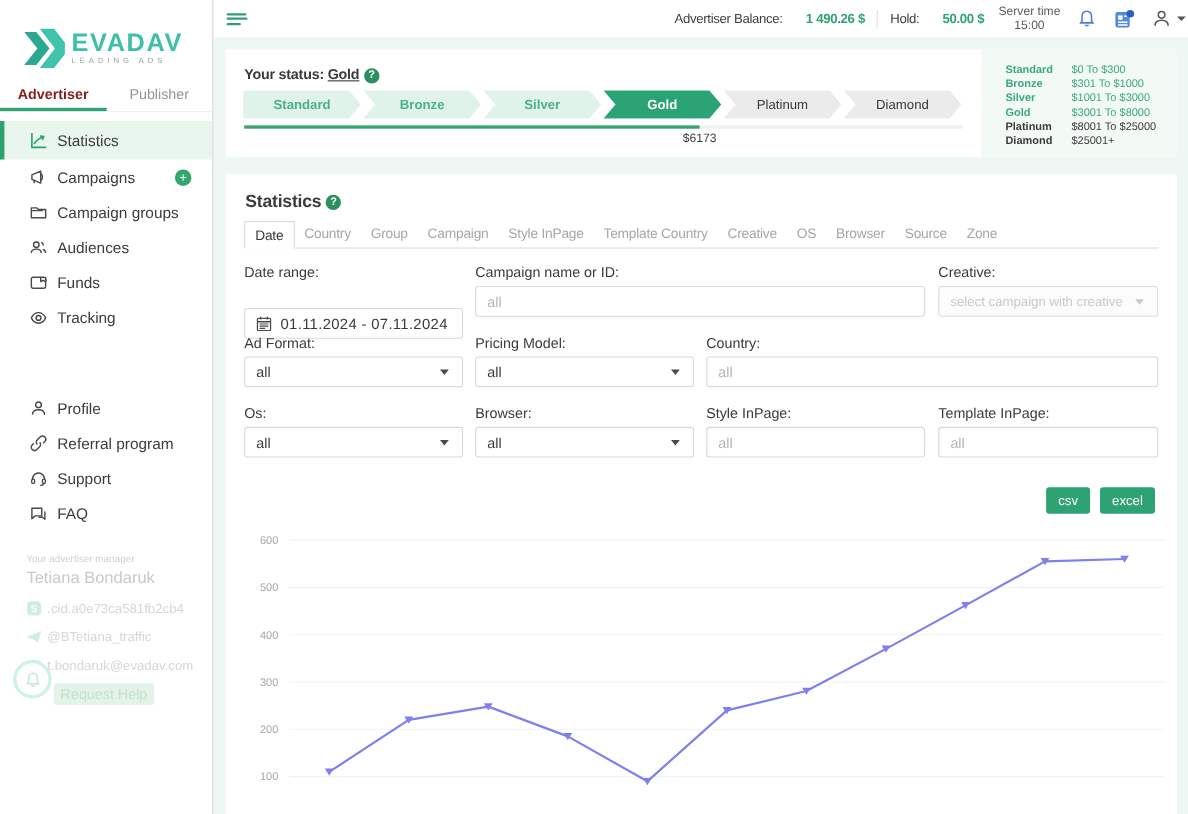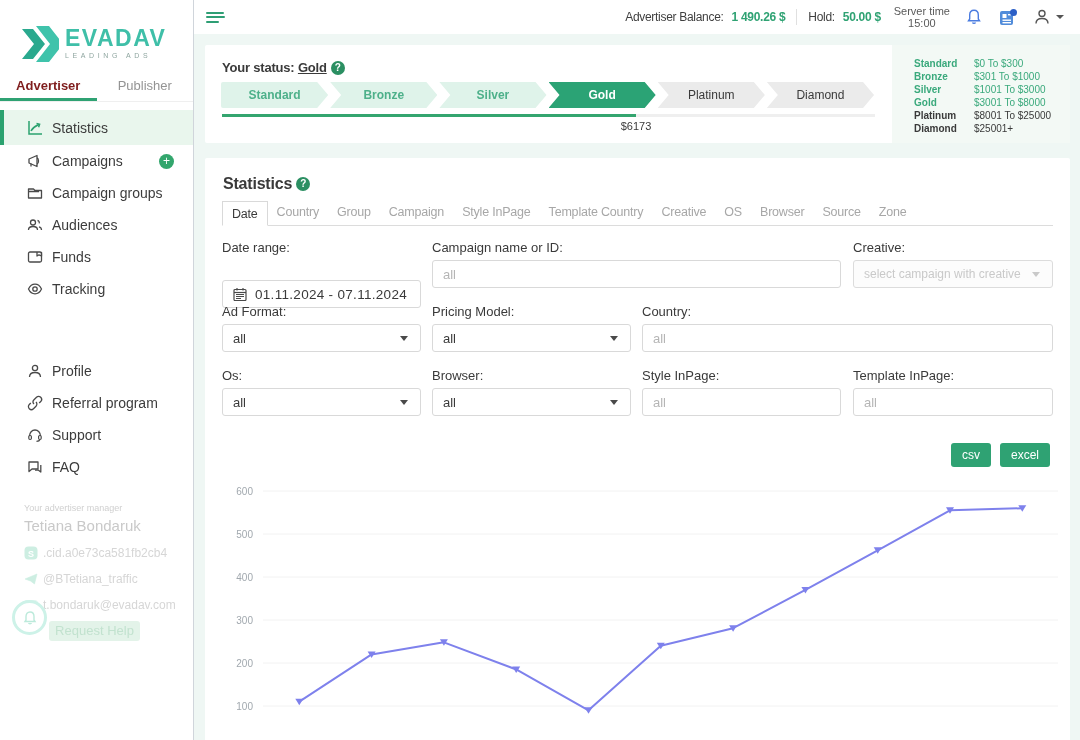--- a/index.html
+++ b/index.html
@@ -3,23 +3,23 @@
 <meta charset="utf-8">
 <style>
 * { margin:0; padding:0; box-sizing:border-box; }
 html,body { width:1080px; height:740px; overflow:hidden; font-family:"Liberation Sans",sans-serif; background:#eff7f4; }
 .topbar { position:absolute; left:194px; top:0; width:886px; height:34px; background:#fff; display:flex; align-items:center; }
 .hamburger { margin-left:12px; width:20px; height:14px; display:flex; flex-direction:column; justify-content:center; gap:2.5px; cursor:pointer; }
 .hamburger i { display:block; height:2px; background:#2e9e74; border-radius:1px; }
 .hamburger i:nth-child(1){ width:18px; }
 .hamburger i:nth-child(2){ width:19px; }
 .hamburger i:nth-child(3){ width:13px; }
-.topbar-right { margin-left:auto; display:flex; align-items:center; padding-right:16px; }
+.topbar-right { margin-left:auto; display:flex; align-items:center; padding-right:2px; }
 .tb-label { font-size:12px; color:#3f3f3f; letter-spacing:-0.3px; }
-.tb-value { font-size:12px; color:#2fa273; font-weight:bold; margin-left:8px; letter-spacing:-0.3px;text-align:center; }
+.tb-value { font-size:12px; color:#2fa273; font-weight:bold; margin-left:21px; letter-spacing:-0.3px;text-align:center; }
 .tb-sep { width:1px; height:16px; background:#e0e0e0; margin:0 11px; }
 .server-time { margin-left:13px; font-size:11px; color:#5a5a5a; text-align:center; line-height:12px; }
 .tb-icon { margin-left:15px; position:relative; display:flex; align-items:center; }
 .caret-down { width:0; height:0; border-left:4px solid transparent; border-right:4px solid transparent; border-top:4px solid #555; margin-left:5px; }
 
 .sidebar { position:absolute; left:0; top:0; width:194px; height:740px; background:#fff; border-right:1px solid #d0d5db; z-index:5; }
 .logo { position:absolute; left:22px; top:26px; display:flex; }
 .logo-text-wrap { margin-left:6px; }
 .logo-text { font-size:23px; font-weight:bold; color:#3fbfa8; letter-spacing:1.5px; line-height:24px; }
 .logo-sub { font-size:7px; color:#8fa6a0; letter-spacing:3.6px; margin-top:2px; }

